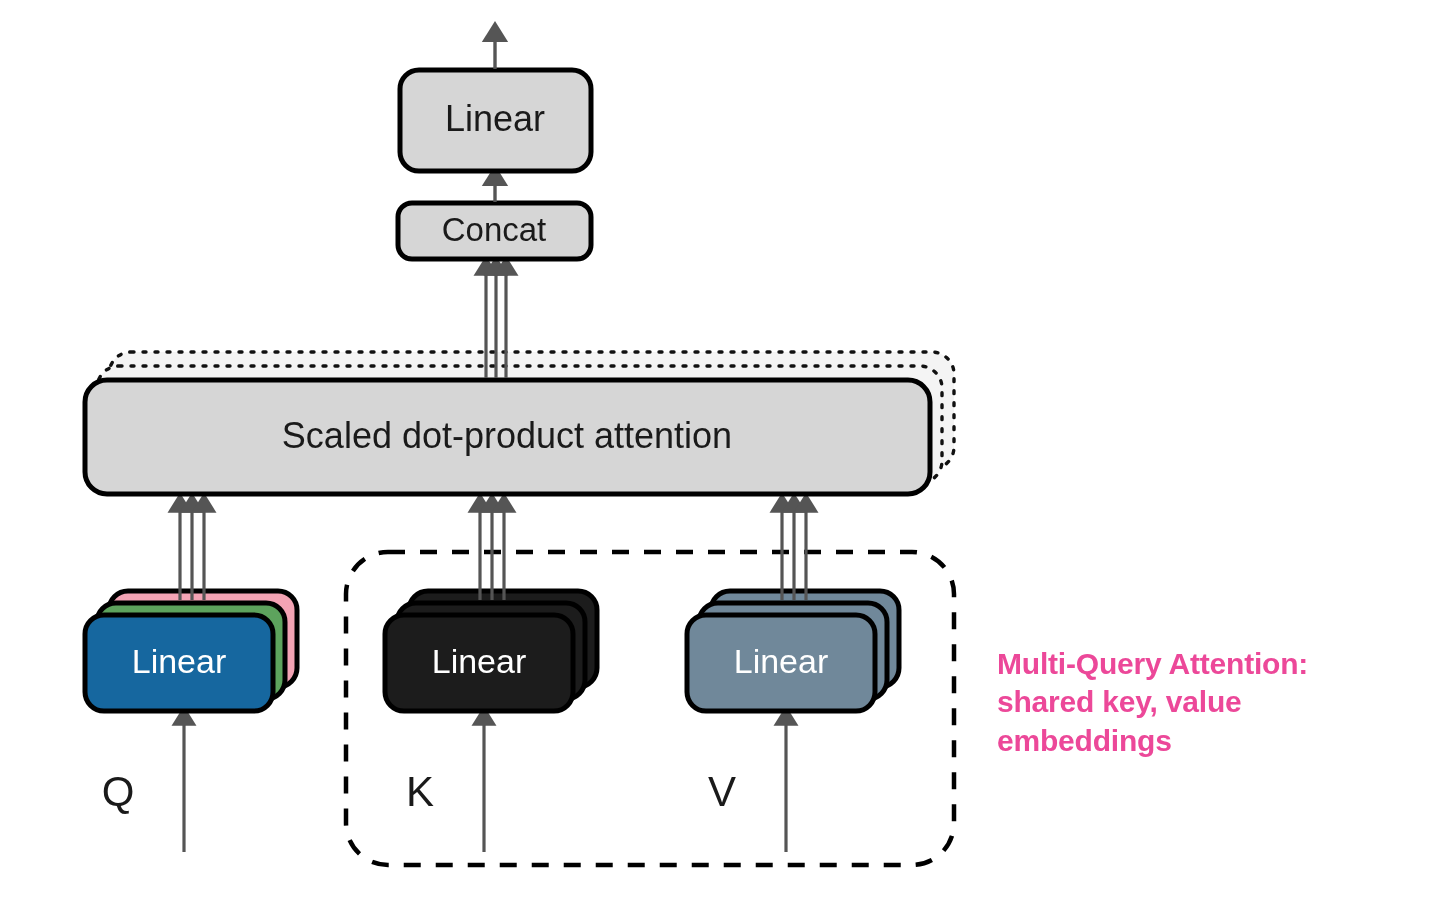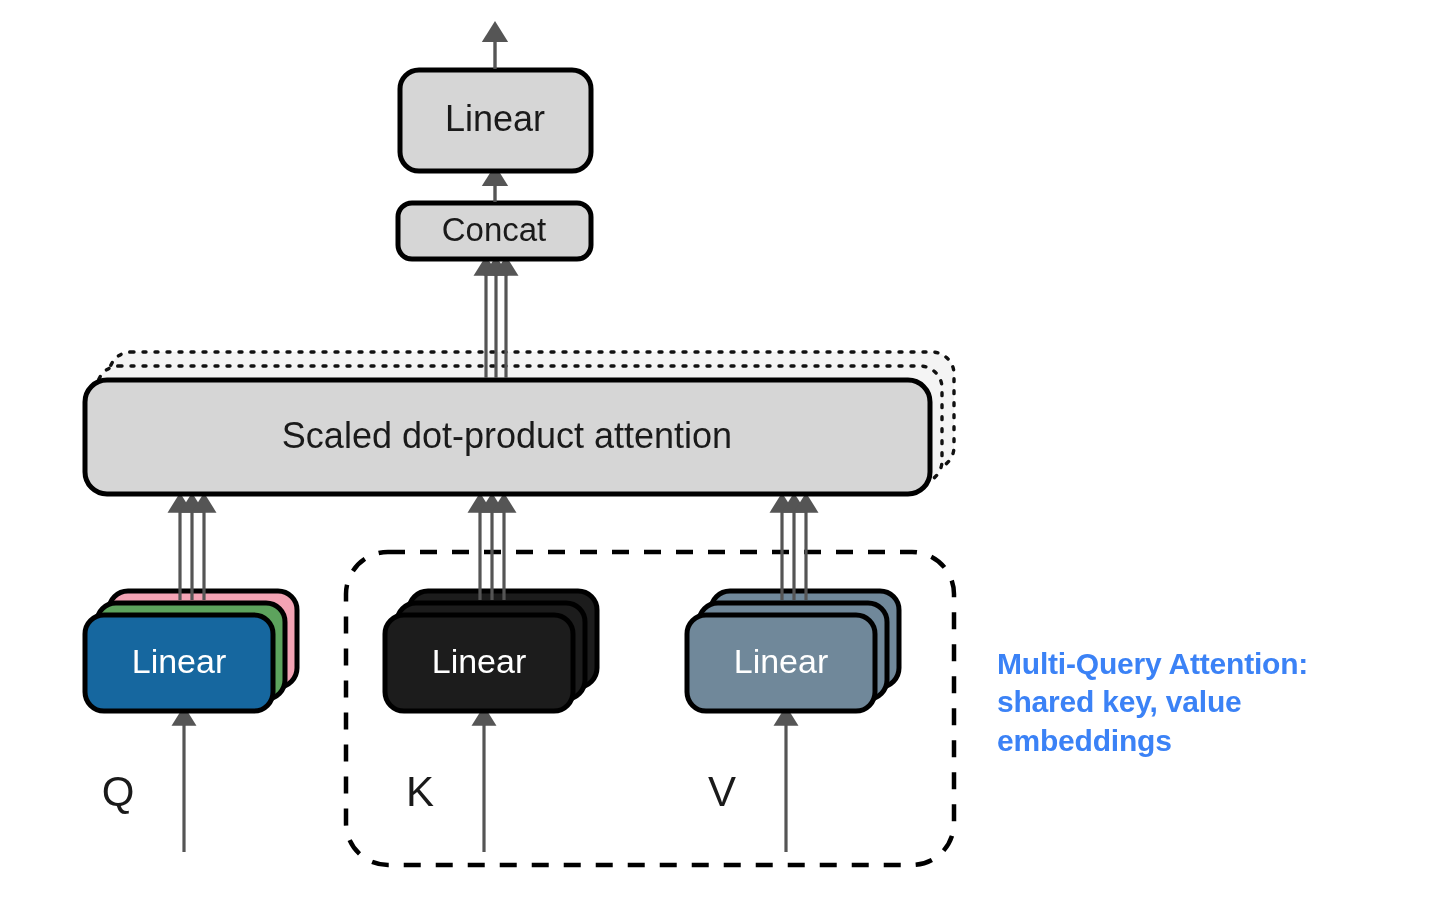--- a/index.html
+++ b/index.html
@@ -40,21 +40,21 @@
     fill: #1a1a1a;
     text-anchor: middle;
     dominant-baseline: middle;
   }
   .annotation {
     position: absolute;
     font-family: "Liberation Sans", sans-serif;
     font-weight: bold;
     font-size: 30px;
     line-height: 1.28;
-    color: #3b82f6;
+    color: #ec4899;
     letter-spacing: -0.2px;
     white-space: pre-line;
   }
 </style>
 </head>
 <body>
 
 <div id="canvas">
 
   <svg class="diagram" viewBox="0 0 1448 903">

